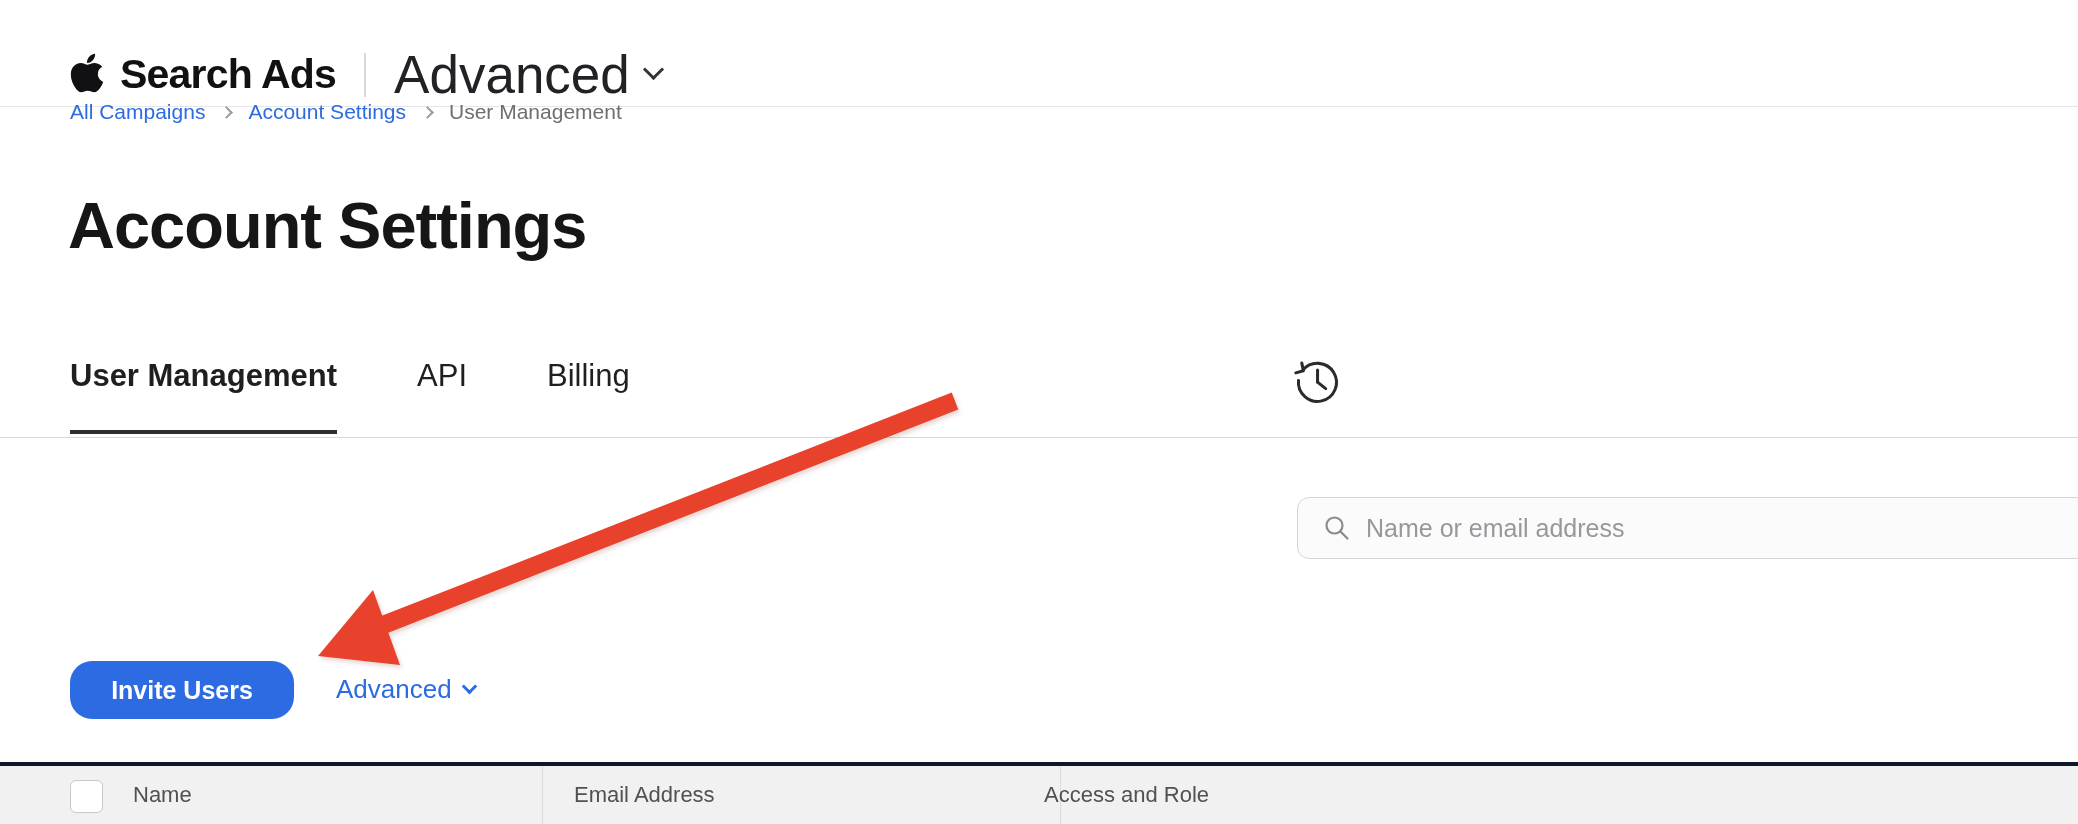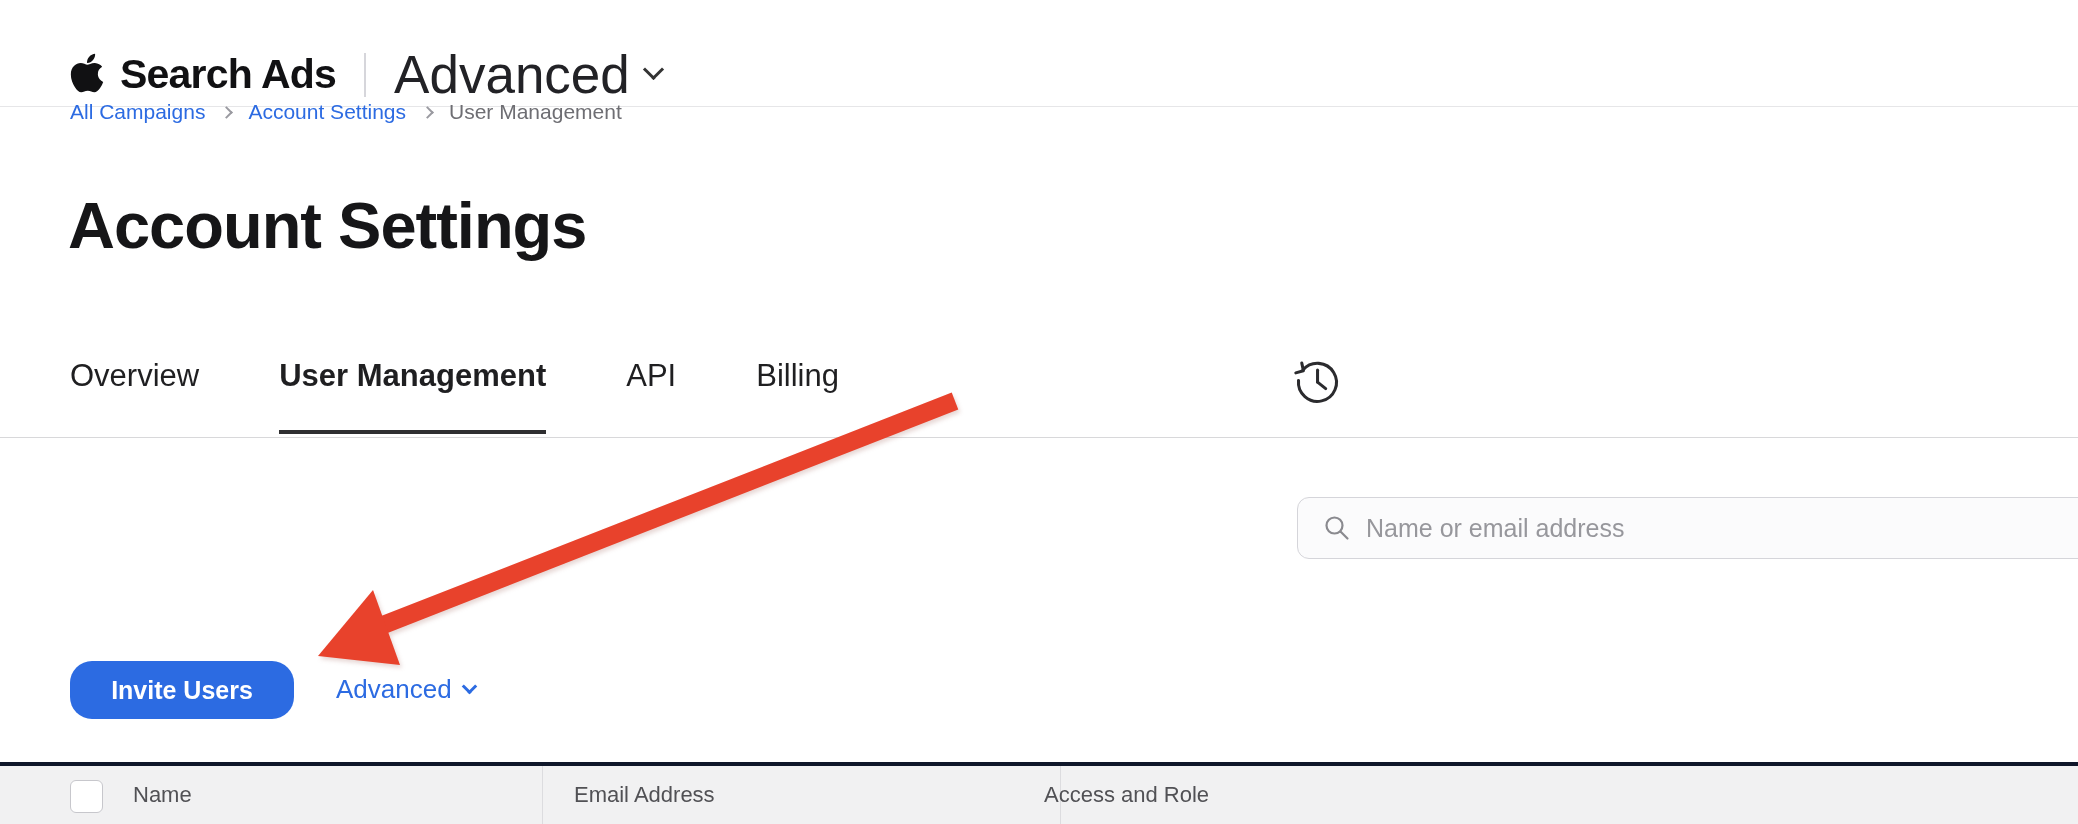--- a/index.html
+++ b/index.html
@@ -103,21 +103,20 @@
     <span class="crumb-link">All Campaigns</span>
     <span class="crumb-sep"></span>
     <span class="crumb-link">Account Settings</span>
     <span class="crumb-sep"></span>
     <span class="crumb-current">User Management</span>
   </div>
 
   <div class="page-title">Account Settings</div>
 
   <div class="tabs">
-    <div class="tab">Overview</div>
     <div class="tab active">User Management</div>
     <div class="tab">API</div>
     <div class="tab">Billing</div>
   </div>
   <div class="history-btn">
     <svg width="50" height="50" viewBox="0 0 46 46" fill="none" stroke="#2b2b2e" stroke-width="2.8" stroke-linecap="round" stroke-linejoin="round">
       <path d="M10,13 A17.5,17.5 0 1 1 6,22.5"></path>
       <polyline points="3.5,15.5 10.5,13.5 9,6.5" fill="none"></polyline>
       <line x1="23.5" y1="24" x2="23.5" y2="13"></line>
       <line x1="23.5" y1="24" x2="31" y2="30"></line>

